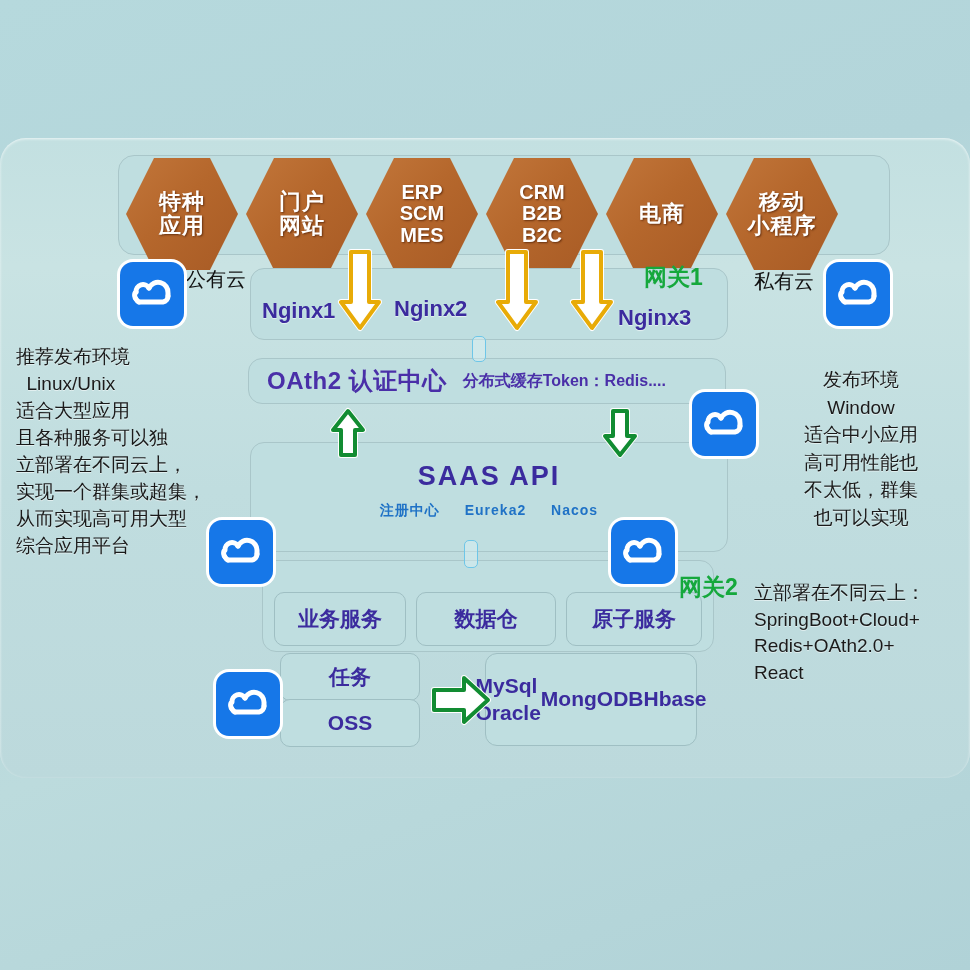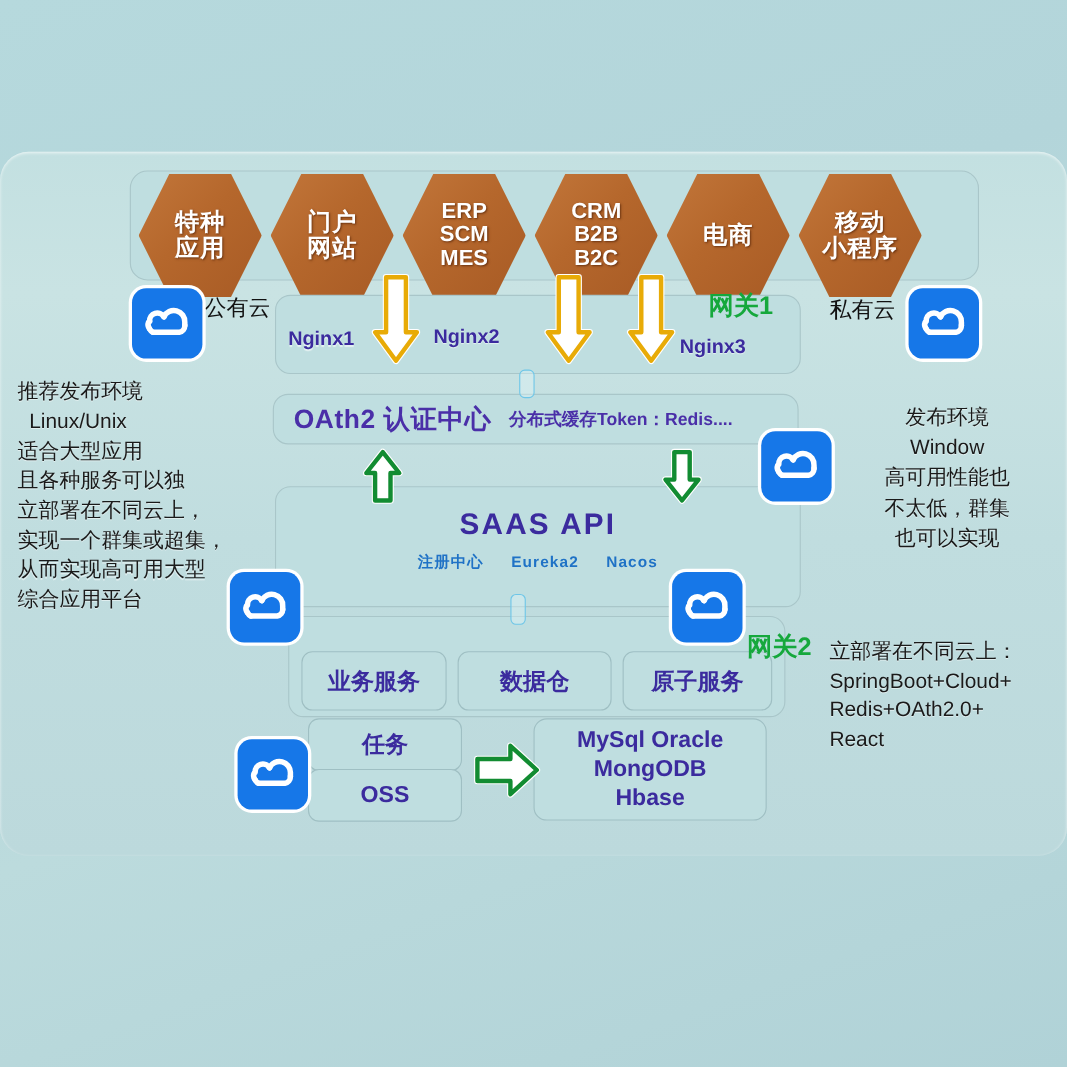--- a/index.html
+++ b/index.html
@@ -53,21 +53,21 @@
   #nginx-band {
     position: absolute;
     left: 250px; top: 268px;
     width: 478px; height: 72px;
     background: #bfdee0;
     border: 1.5px solid #a9c6c9;
     border-radius: 14px;
   }
   .nginx-label {
     position: absolute;
-    font-size: 18px; font-weight: bold;
+    font-size: 22px; font-weight: bold;
     color: #3b2b9e;
     text-shadow: 0 1px 1px rgba(255,255,255,.6);
   }
   #gw1-label {
     position: absolute;
     left: 644px; top: 262px;
     font-size: 23px; font-weight: bold;
     color: #15a83c;
   }
 
@@ -156,21 +156,21 @@
   #task-box { top: 653px; }
   #oss-box  { top: 699px; }
 
   #db-box {
     position: absolute;
     left: 485px; top: 653px;
     width: 212px; height: 93px;
     background: #bfdee0;
     border: 1.5px solid #9fbfc3;
     border-radius: 12px;
-    display: flex; flex-direction: column;
+    display: flex; flex-direction: row;
     align-items: center; justify-content: center;
     font-size: 21px; font-weight: bold; color: #3b2b9e;
     line-height: 1.25;
   }
 
   
   .note { position: absolute; color: #1a1a1a; }
   #note-left {
     left: 16px; top: 344px; width: 236px;
     font-size: 19px; line-height: 1.42;
@@ -419,20 +419,21 @@
     <div class="note-line">适合大型应用</div>
     <div class="note-line">且各种服务可以独</div>
     <div class="note-line">立部署在不同云上，</div>
     <div class="note-line">实现一个群集或超集，</div>
     <div class="note-line">从而实现高可用大型</div>
     <div class="note-line">综合应用平台</div>
   </div>
 <div class="note" id="note-right">
     <div class="note-line">发布环境</div>
     <div class="note-line">Window</div>
+    <div class="note-line">适合中小应用</div>
     <div class="note-line">高可用性能也</div>
     <div class="note-line">不太低，群集</div>
     <div class="note-line">也可以实现</div>
   </div>
 <div class="note" id="note-tools">
     <div class="note-line">立部署在不同云上：</div>
     <div class="note-line">SpringBoot+Cloud+</div>
     <div class="note-line">Redis+OAth2.0+</div>
     <div class="note-line">React</div>
   </div>

